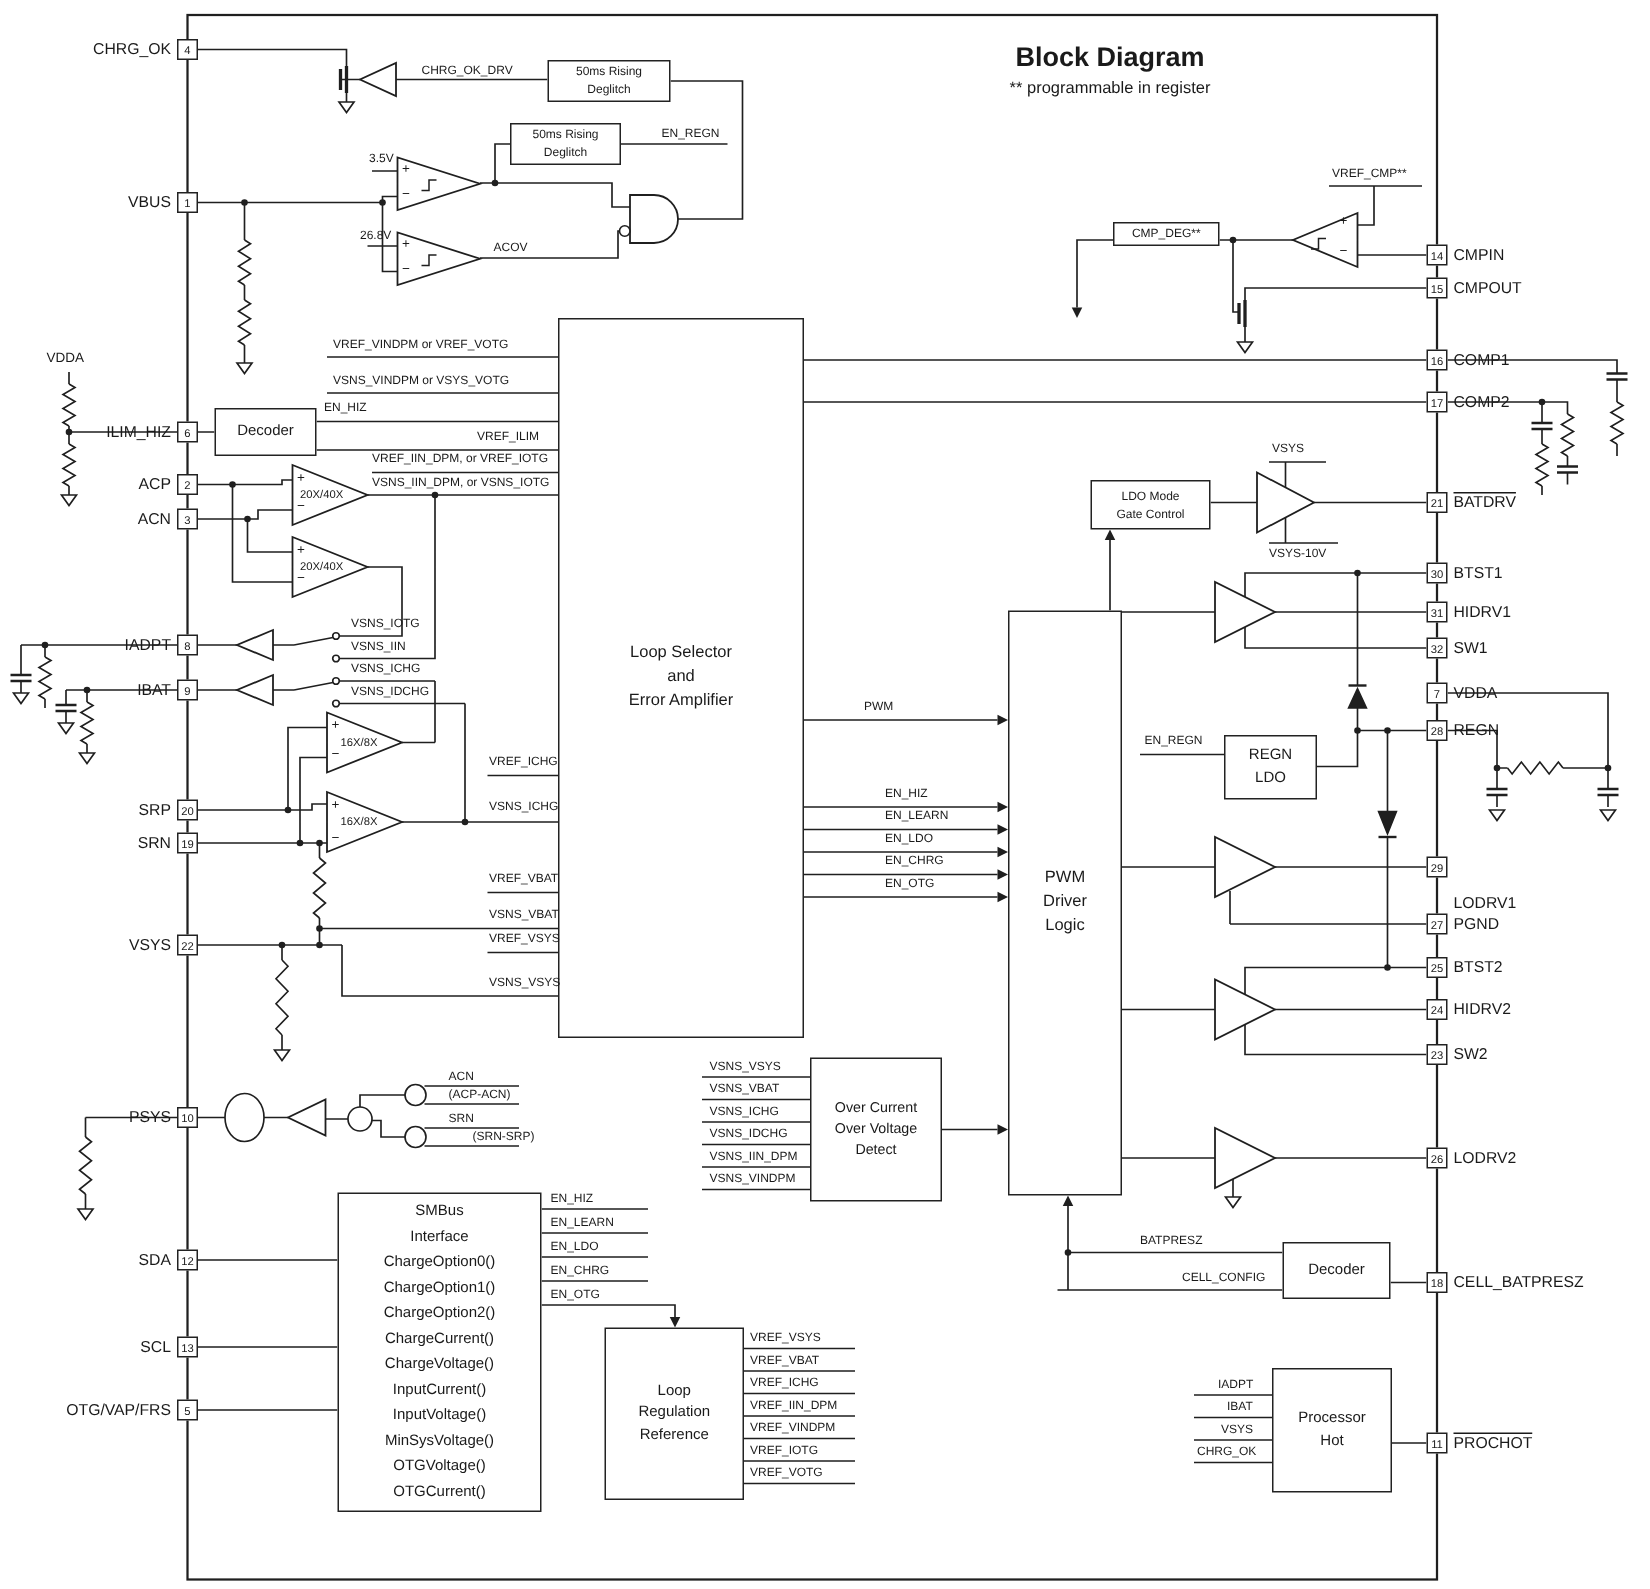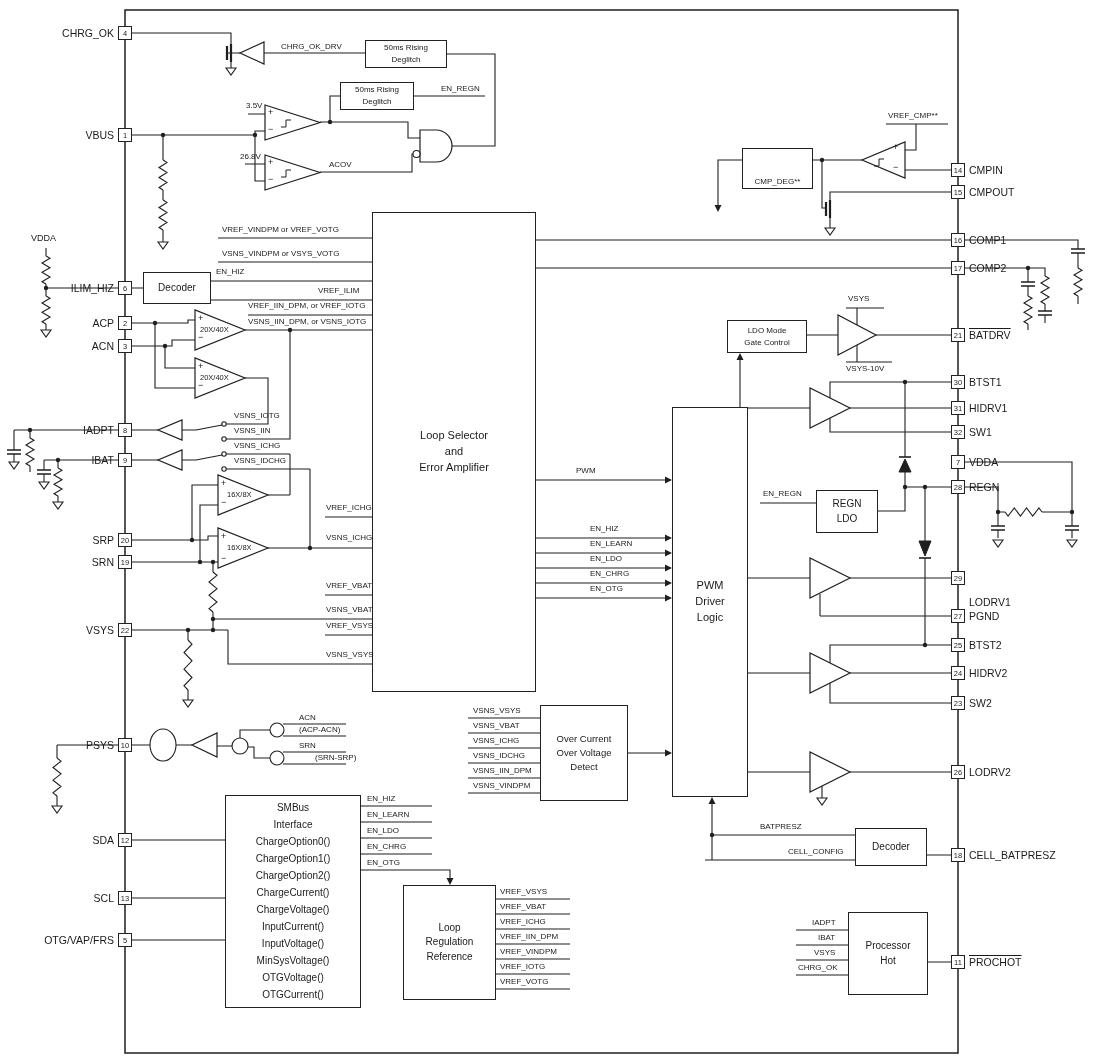--- a/index.html
+++ b/index.html
@@ -146,21 +146,21 @@
         <span>Deglitch</span>
       </div>
       <div class="blk" style="left: 143px; top: 272px; width: 68px; height: 32px; font-size: 10px;">
         <span>Decoder</span>
       </div>
       <div class="blk" style="left: 372px; top: 212px; width: 164px; height: 480px; font-size: 11px;">
         <span>Loop Selector</span>
         <span>and</span>
         <span>Error Amplifier</span>
       </div>
-      <div class="blk" style="left: 742px; top: 148px; width: 71px; height: 41px; font-size: 8px; justify-content: flex-end;">
+      <div class="blk" style="left: 742px; top: 148px; width: 71px; height: 16px; font-size: 8px;">
         <span>CMP_DEG**</span>
       </div>
       <div class="blk" style="left: 727px; top: 320px; width: 80px; height: 33px; font-size: 8px;">
         <span>LDO Mode</span>
         <span>Gate Control</span>
       </div>
       <div class="blk" style="left: 672px; top: 407px; width: 76px; height: 390px; font-size: 11px;">
         <span>PWM</span>
         <span>Driver</span>
         <span>Logic</span>
@@ -404,13 +404,17 @@
       <span class="pinlbl" style="top: 765px; left: 969px;">LODRV2</span>
       <div class="pinbox" style="left: 951px; top: 848px;">
         <span>18</span>
       </div>
       <span class="pinlbl" style="top: 848px; left: 969px;">CELL_BATPRESZ</span>
       <div class="pinbox" style="left: 951px; top: 955px;">
         <span>11</span>
       </div>
       <span class="pinlbl ovl" style="top: 955px; left: 969px;">PROCHOT</span>
     </div>
+  <div id="titlebox">
+    <div id="title">Block Diagram</div>
+    <div id="subtitle">** programmable in register</div>
+  </div>
 </div>
 
 </body></html>

